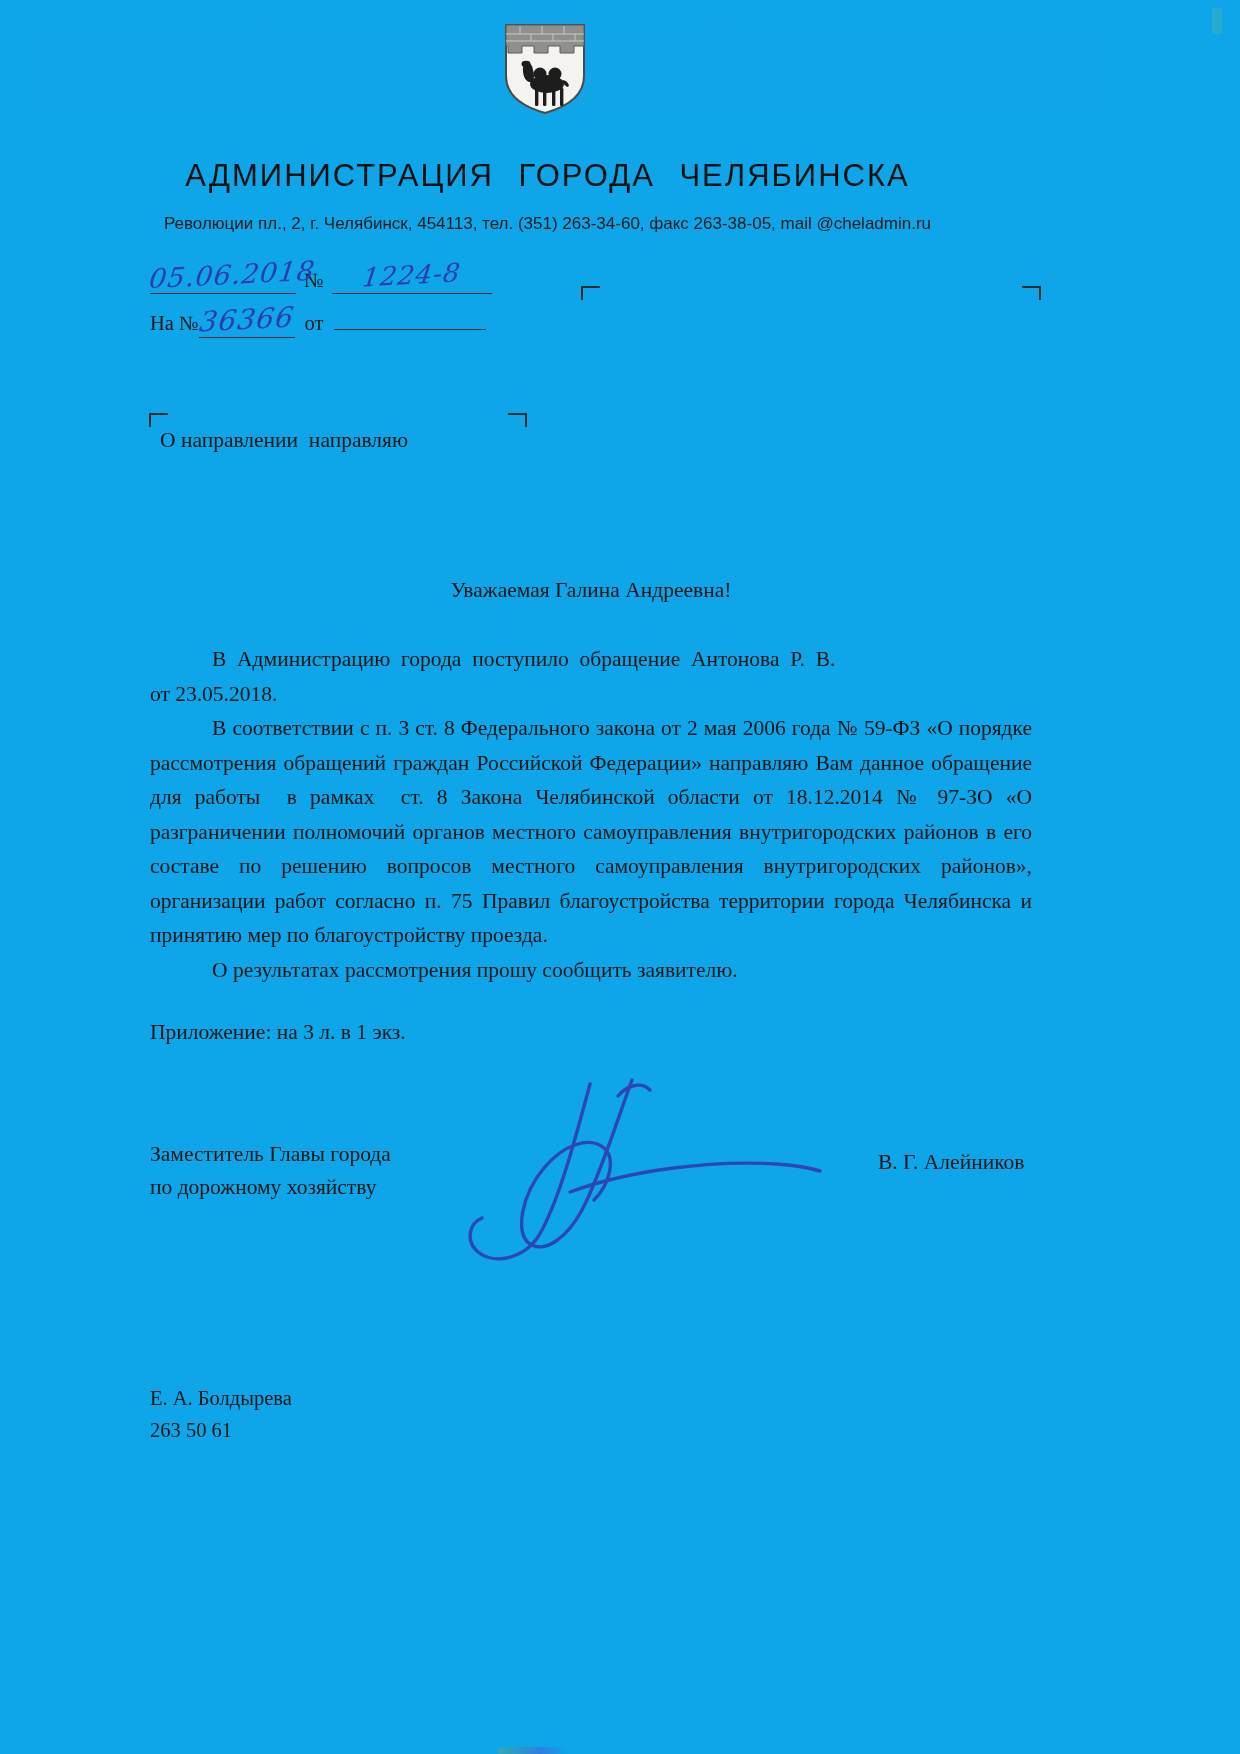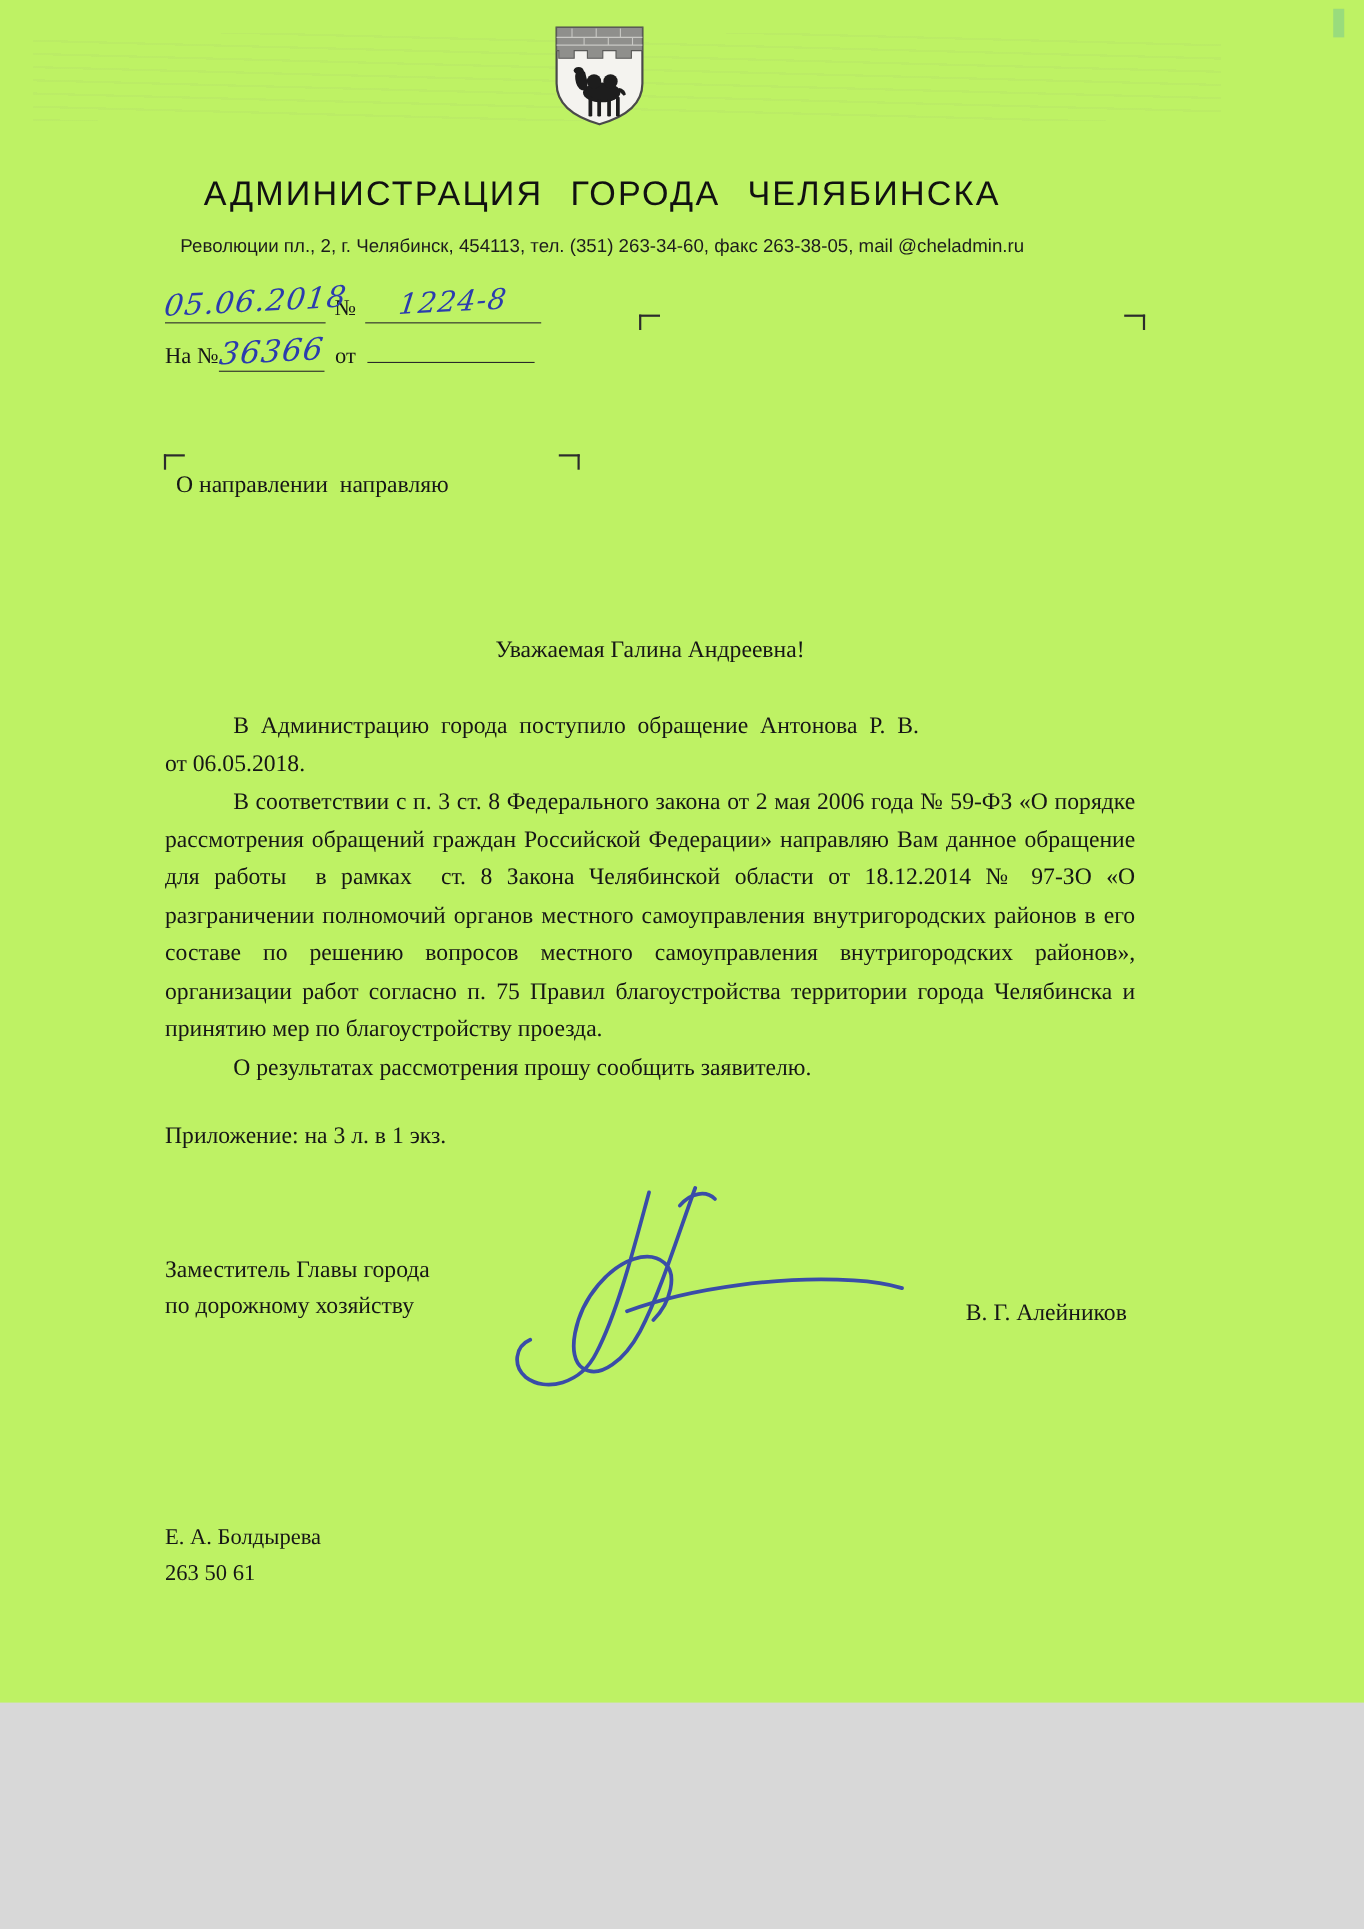--- a/index.html
+++ b/index.html
@@ -1,21 +1,21 @@
 <!DOCTYPE html>
 <html><head>
 <meta charset="utf-8">
 <style>
   html, body { margin: 0; padding: 0; background: #d8d8d8; }
   .page {
     position: relative;
     width: 1240px;
-    height: 1548px;
+    height: 1754px;
     margin: 0 auto;
-    background: #bef264;
+    background: #0ea5e9;
     font-family: "Liberation Serif", serif;
     color: #161616;
     overflow: hidden;
   }
   .abs { position: absolute; }
 
   
   .scan-noise {
     left: 30px; top: 30px; width: 1080px; height: 80px;
     background: repeating-linear-gradient(1.5deg,
@@ -83,21 +83,21 @@
   .salutation { left: 150px; top: 578px; width: 882px; text-align: center; font-size: 21.5px; }
   .body-block { left: 150px; top: 642px; width: 882px; font-size: 21.5px; line-height: 34.5px; }
   .body-block p {
     margin: 0; text-indent: 62px;
     text-align: justify; white-space: pre-wrap;
   }
   .attachment-line { left: 150px; top: 1020px; font-size: 21.5px; }
 
   
   .signoff-position { left: 150px; top: 1138px; font-size: 21.5px; line-height: 33px; }
-  .signoff-name { left: 878px; top: 1150px; font-size: 21.5px; margin-top: 31px; }
+  .signoff-name { left: 878px; top: 1150px; font-size: 21.5px; }
   .signature-wrap { left: 420px; top: 1072px; width: 410px; height: 200px; }
 
   
   .executor-block { left: 150px; top: 1382px; font-size: 20.5px; line-height: 32px; }
 </style>
 </head>
 <body>
 
 <div class="page">
 
@@ -165,21 +165,21 @@
 
   <div class="abs corner tl" style="left:149px; top:413px;"></div>
   <div class="abs corner tr" style="left:508px; top:413px;"></div>
 
   <div class="abs subject-line">О направлении  направляю</div>
 
   <div class="abs salutation">Уважаемая Галина Андреевна!</div>
 
   <div class="abs body-block">
     <p>В  Администрацию  города  поступило  обращение  Антонова  Р.  В.
-от 06.05.2018.</p>
+от 23.05.2018.</p>
     <p>В соответствии с п. 3 ст. 8 Федерального закона от 2 мая 2006 года № 59-ФЗ «О порядке рассмотрения обращений граждан Российской Федерации» направляю Вам данное обращение для работы  в рамках  ст. 8 Закона Челябинской области от 18.12.2014 № 97-ЗО «О разграничении полномочий органов местного самоуправления внутригородских районов в его составе по решению вопросов местного самоуправления внутригородских районов», организации работ согласно п. 75 Правил благоустройства территории города Челябинска и принятию мер по благоустройству проезда.</p>
     <p>О результатах рассмотрения прошу сообщить заявителю.</p>
   </div>
 
   <div class="abs attachment-line">Приложение: на 3 л. в 1 экз.</div>
 
   <div class="abs signoff-position" style="white-space:pre-wrap;">Заместитель Главы города
 по дорожному хозяйству</div>
 
   <div class="abs signature-wrap">

